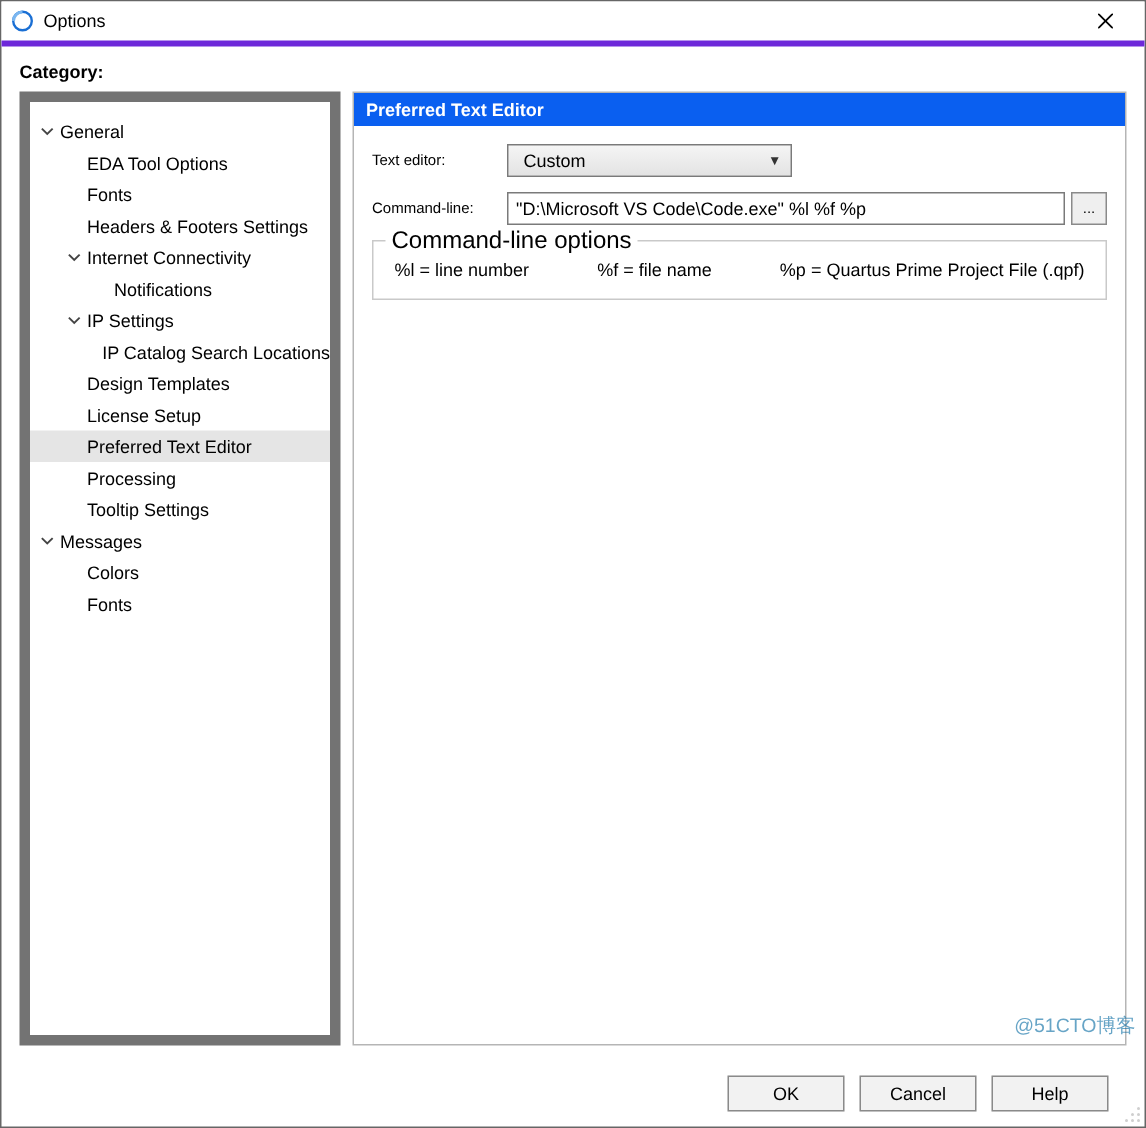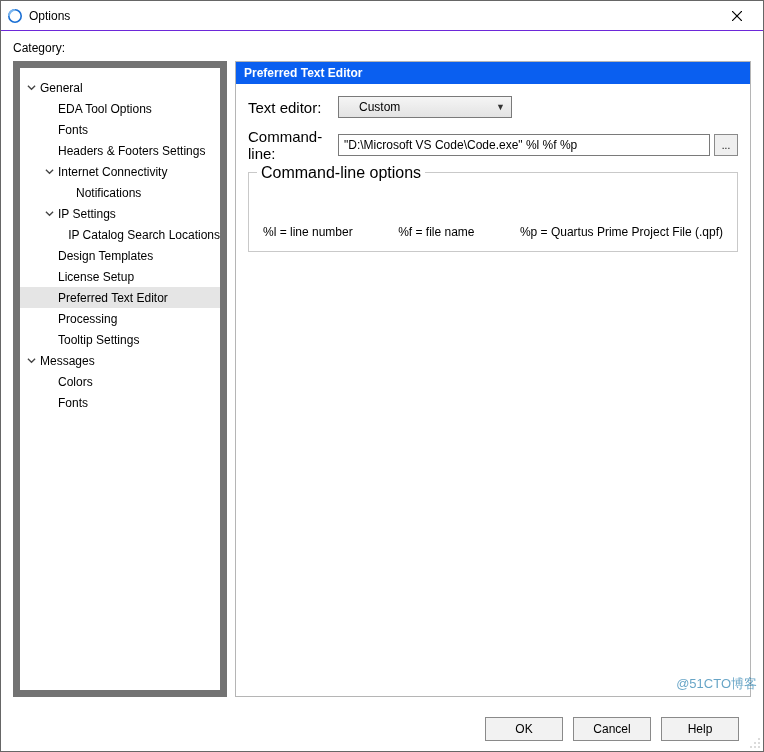--- a/index.html
+++ b/index.html
@@ -14,39 +14,39 @@
     width: 764px; height: 752px;
     border: 1px solid #666;
     display: flex; flex-direction: column;
     background: #fff;
     position: relative;
   }
   .titlebar {
     height: 30px;
     display: flex; align-items: center;
     padding: 0 6px;
-    border-bottom: 1px solid #6d28d9;
+    border-bottom: 4px solid #6d28d9;
     background: #fff;
   }
   .titlebar .app-icon {
     width: 16px; height: 16px; margin-right: 6px;
     display: flex; align-items: center; justify-content: center;
   }
   .titlebar .title { flex: 1; font-size: 12px; }
   .titlebar .close {
     width: 40px; height: 28px;
     display: flex; align-items: center; justify-content: center;
     font-size: 14px;
   }
 
   .body {
     flex: 1; display: flex; flex-direction: column;
     padding: 10px 12px 10px 12px;
   }
-  .category-label { margin-bottom: 6px; font-size: 12px; }
+  .category-label { margin-bottom: 6px; font-size: 12px; font-weight: bold; }
   .panes {
     flex: 1; display: flex; gap: 8px;
     min-height: 0;
   }
   .tree-pane {
     width: 214px;
     border: 7px solid #737373;
     background: #fff;
     padding: 9px 0;
     overflow-y: auto;
@@ -83,28 +83,28 @@
   }
   .content-inner {
     padding: 12px 12px;
     flex: 1;
     position: relative;
   }
   .form-row {
     display: flex; align-items: center;
     margin-bottom: 10px;
   }
-  .form-label { width: 90px; font-size: 15px; }
+  .form-label { width: 90px; font-size: 10px; }
   .dropdown {
     position: relative;
-    width: 174px; height: 22px;
+    width: 190px; height: 22px;
     border: 1px solid #7a7a7a;
     background: linear-gradient(#f5f5f5,#e3e3e3);
     display: flex; align-items: center;
-    padding: 0 20px;
+    padding: 0 10px;
     font-size: 12px;
   }
   .dropdown .arrow {
     position: absolute; right: 6px; top: 50%; transform: translateY(-50%);
     font-size: 9px; color: #333;
   }
   .text-input {
     flex: 1;
     height: 22px;
     border: 1px solid #7a7a7a;
@@ -129,21 +129,20 @@
   }
   .fieldset-legend {
     position: absolute; top: -9px; left: 8px;
     background: #fff; padding: 0 4px;
     font-size: 16px;
   }
   .opts-row {
     display: flex; justify-content: space-between;
     font-size: 12px; color: #000;
     padding: 2px 2px 0 2px;
-    margin-top: 40px;
   }
 
   .footer {
     height: 44px;
     display: flex; align-items: flex-end; justify-content: flex-end;
     gap: 10px;
     padding: 0 12px;
   }
   .btn {
     min-width: 78px; height: 24px;

